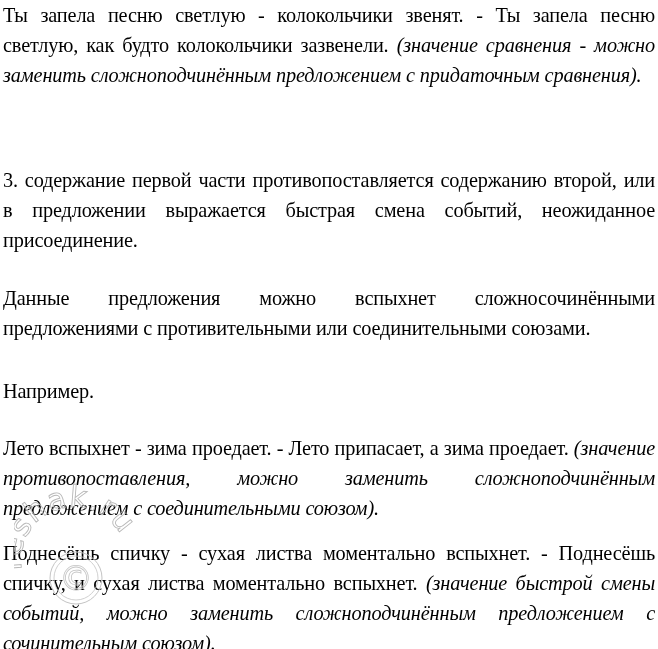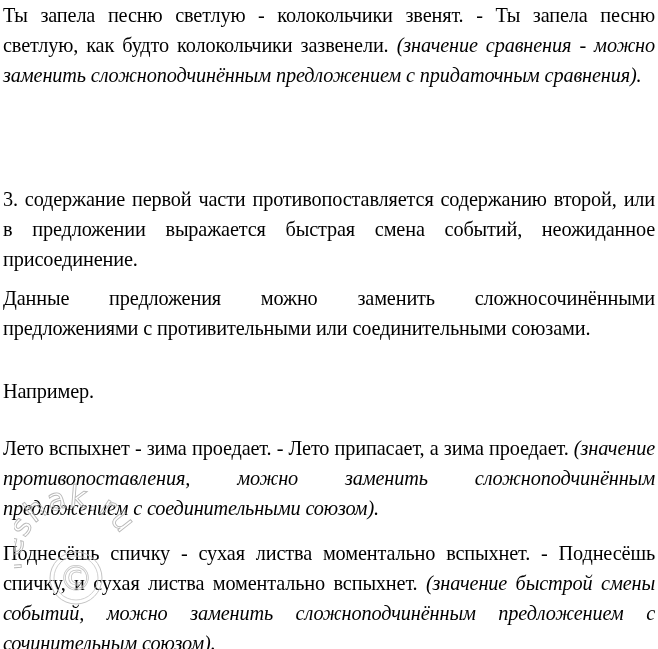--- a/index.html
+++ b/index.html
@@ -26,21 +26,21 @@
     font-size: 20.3px;
     line-height: 30px;
     text-align: justify;
     text-align-last: left;
     letter-spacing: -0.15px;
   }
   .it {
     font-style: italic;
   }
   #p1 { position: absolute; top: 0px; left: 0; width: 652px; }
-  #p2 { position: absolute; top: 184px; left: 0; width: 652px; }
+  #p2 { position: absolute; top: 165px; left: 0; width: 652px; }
   #p3 { position: absolute; top: 283px; left: 0; width: 652px; }
   #p4 { position: absolute; top: 376px; left: 0; width: 652px; }
   #p5 { position: absolute; top: 433px; left: 0; width: 652px; }
   #p6 { position: absolute; top: 538px; left: 0; width: 652px; }
 
   .watermark {
     position: absolute;
     left: 14px;
     top: 478px;
     width: 130px;
@@ -50,21 +50,21 @@
 </style>
 </head>
 <body>
 
 <div class="page">
 
   <p id="p1" class="para"><span>Ты запела песню светлую - колокольчики звенят. - Ты запела песню светлую, как будто колокольчики зазвенели.</span> <span class="it">(значение сравнения - можно заменить сложноподчинённым предложением с придаточным сравнения).</span></p>
 
   <p id="p2" class="para"><span>3.</span> <span>содержание первой части противопоставляется содержанию второй, или в предложении выражается быстрая смена событий, неожиданное присоединение.</span></p>
 
-  <p id="p3" class="para"><span>Данные предложения можно заменить сложносочинёнными предложениями с противительными или соединительными союзами.</span></p>
+  <p id="p3" class="para"><span>Данные предложения можно вспыхнет сложносочинёнными предложениями с противительными или соединительными союзами.</span></p>
 
   <p id="p4" class="para"><span>Например.</span></p>
 
   <p id="p5" class="para"><span>Лето вспыхнет - зима проедает. - Лето припасает, а зима проедает.</span> <span class="it">(значение противопоставления, можно заменить сложноподчинённым предложением с соединительными союзом).</span></p>
 
   <p id="p6" class="para"><span>Поднесёшь спичку - сухая листва моментально вспыхнет. - Поднесёшь спичку, и сухая листва моментально вспыхнет.</span> <span class="it">(значение быстрой смены событий, можно заменить сложноподчинённым предложением с сочинительным союзом).</span></p>
 
 </div>
 
 <div class="watermark">

